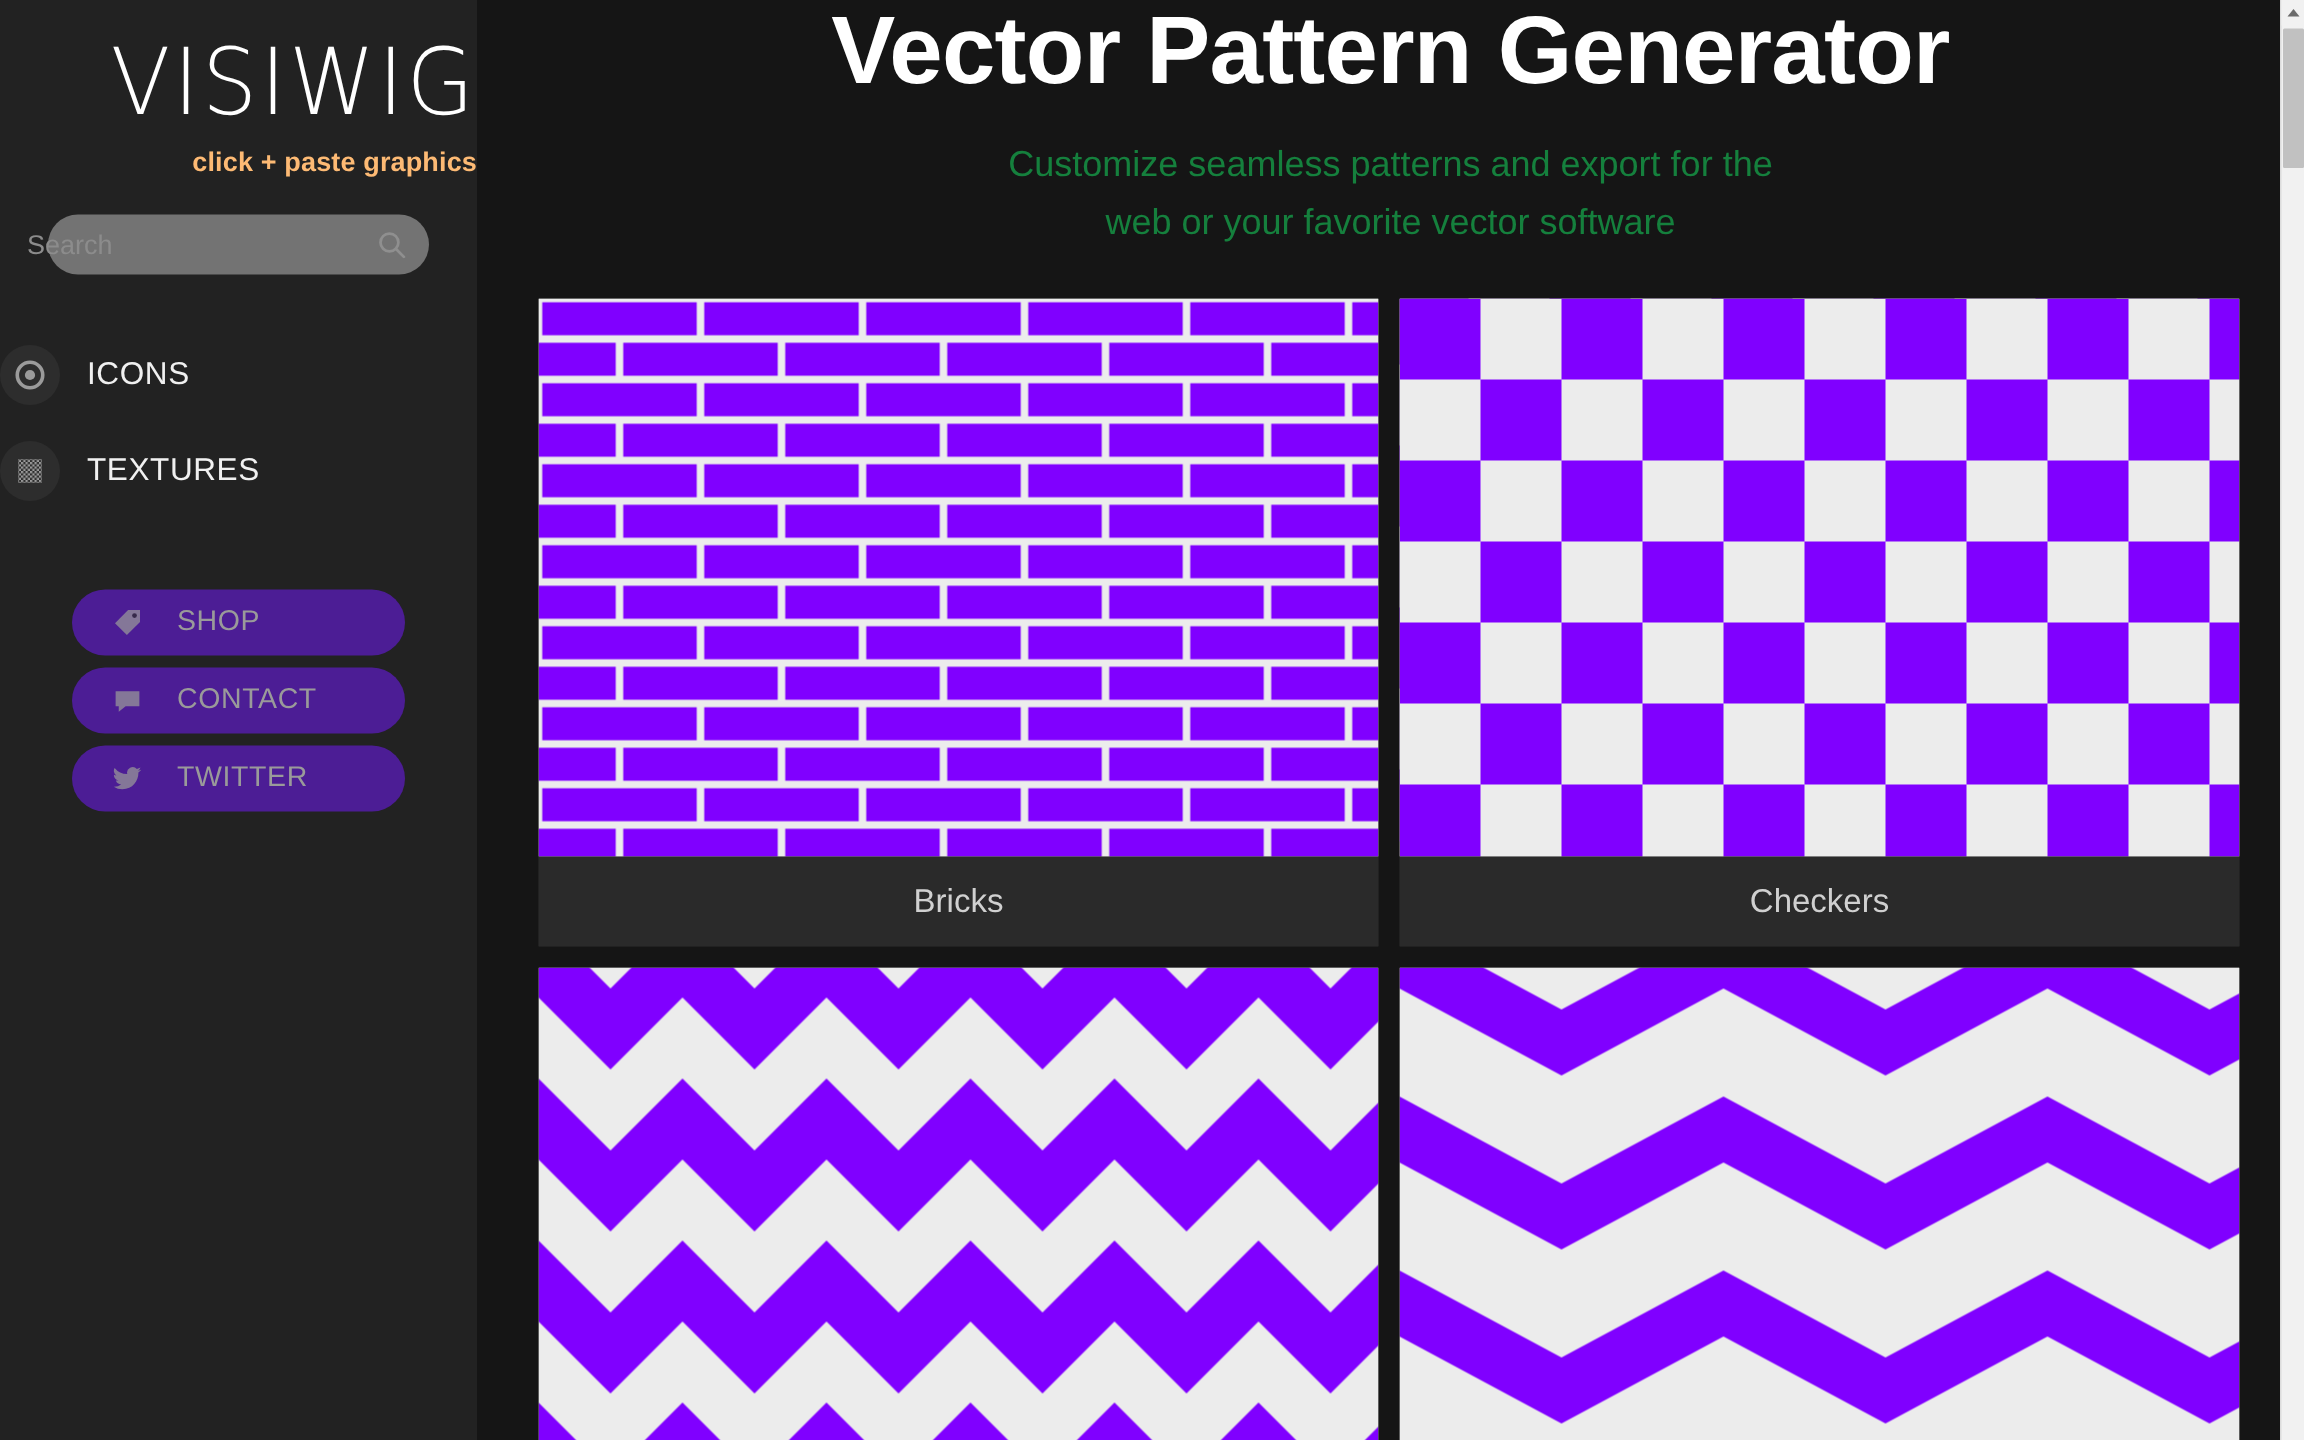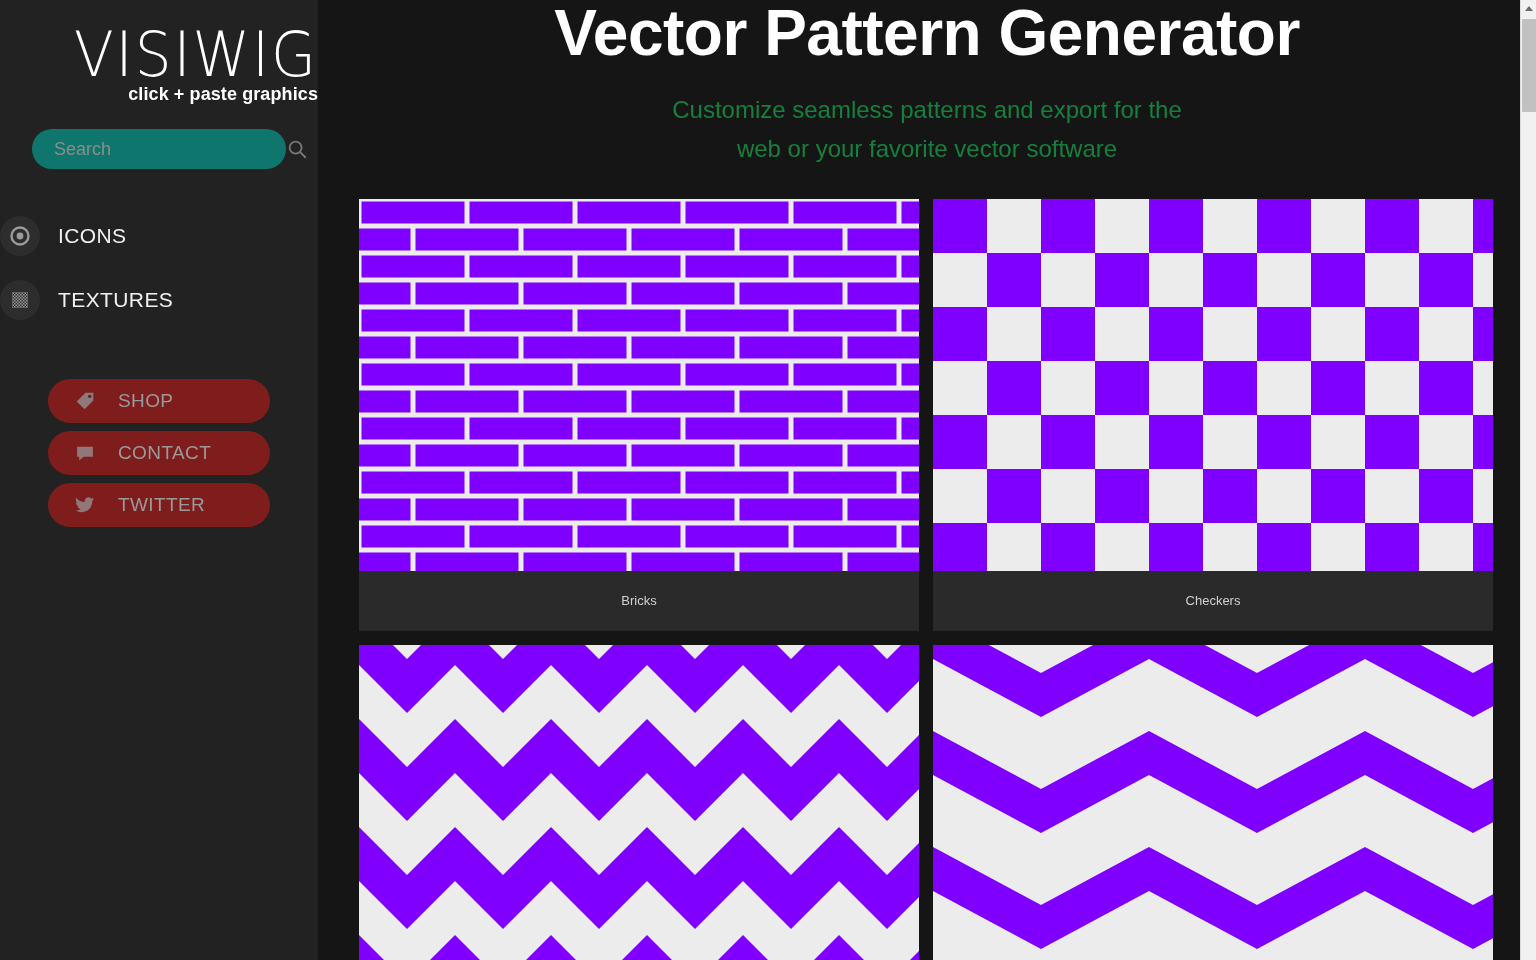--- a/index.html
+++ b/index.html
@@ -37,36 +37,38 @@
     font-family: "DejaVu Sans", sans-serif;
     font-weight: 300;
     font-size: 58px;
     letter-spacing: 2px;
     color: #ffffff;
     line-height: 1.0;
     transform: scaleY(1.06);
   }
 
   .tagline {
+    margin-top: 14px;
     font-size: 18px;
     font-weight: 700;
-    color: #ffffff;
+    color: #fdba74;
     letter-spacing: 0.1px;
   }
 
   
   .search-box {
     margin: 24px auto 0 auto;
     width: 254px;
     height: 40px;
     border-radius: 20px;
-    background: #0f766e;
+    background: #737373;
     display: flex;
     align-items: center;
     padding: 0 14px 0 22px;
+    justify-content: flex-end;
   }
   .search-input {
     flex: 1;
     background: transparent;
     border: none;
     outline: none;
     color: #d7d7d7;
     font-size: 18px;
     font-family: "Liberation Sans", sans-serif;
   }
@@ -98,21 +100,21 @@
     color: #f0f0f0;
     letter-spacing: .4px;
   }
 
   
   .pill-list { margin-top: 56px; padding-left: 48px; }
   .pill {
     width: 222px;
     height: 44px;
     border-radius: 22px;
-    background: #7f1d1d;
+    background: #4c1d95;
     display: flex;
     align-items: center;
     margin-bottom: 8px;
     cursor: pointer;
     padding-left: 26px;
   }
   .pill-icon {
     width: 22px; height: 22px; flex: none;
     display: flex; align-items: center; justify-content: center;
     opacity: .72;
@@ -171,21 +173,21 @@
     background-color: #ececec;
   }
   .card-footer {
     height: 60px;
     display: flex;
     align-items: center;
     justify-content: center;
     background: #2a2a2a;
   }
   .card-label {
-    font-size: 13px;
+    font-size: 22px;
     color: #d0d0d0;
   }
 
   .pat-svg { display: block; width: 100%; height: 100%; }
 
   
   #scrollbar {
     position: absolute;
     top: 0; right: 0;
     width: 16px;

